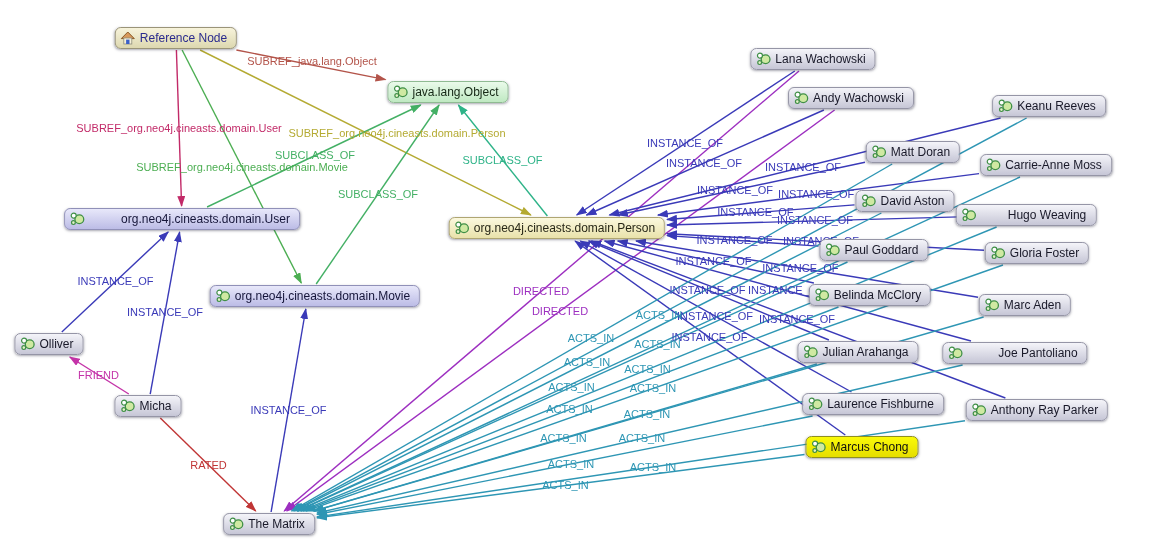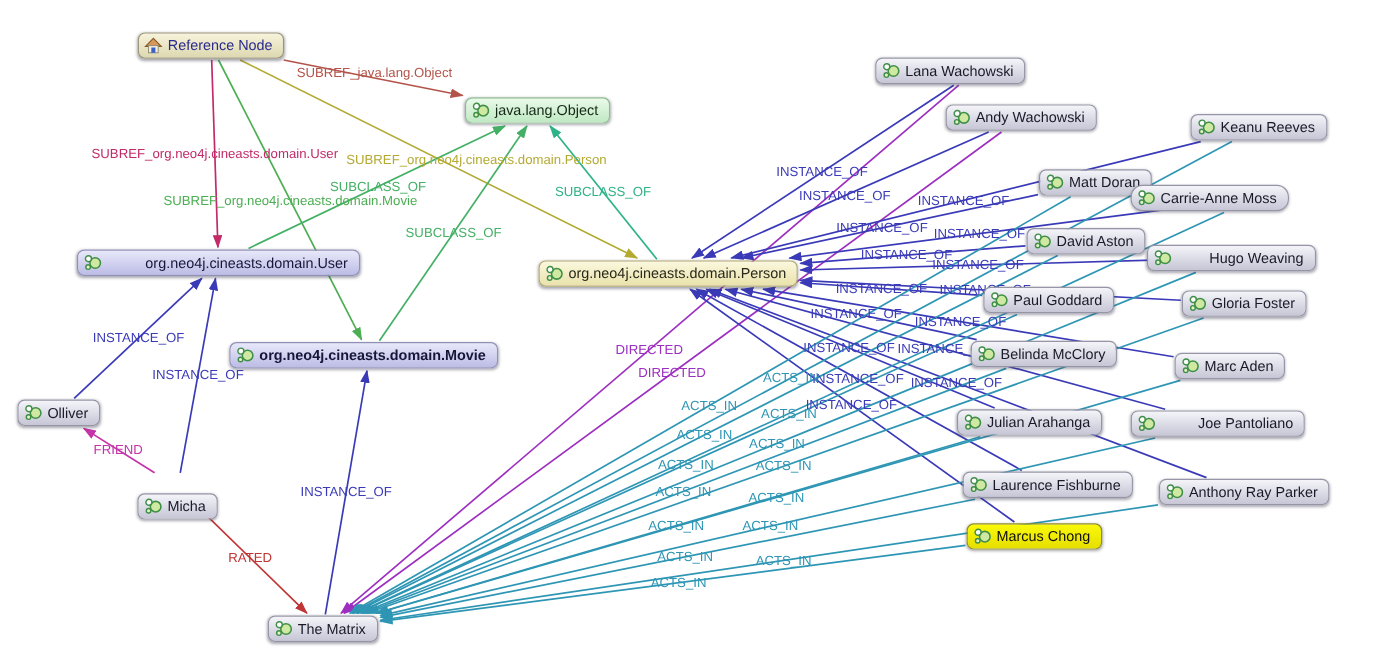--- a/index.html
+++ b/index.html
@@ -180,21 +180,21 @@
           <svg width="16" height="16" viewBox="0 0 16 16">
             <g id="icon-graph">
     <circle cx="10.2" cy="8.2" r="4.4" fill="#cfe9a2" stroke="#3f8f46" stroke-width="1.3"></circle>
     <circle cx="4.6" cy="4.6" r="2.5" fill="#ffffff" stroke="#3f8f46" stroke-width="1.2"></circle>
     <circle cx="4.3" cy="11.6" r="1.9" fill="#e4f2c8" stroke="#3f8f46" stroke-width="1.2"></circle>
   </g>
           </svg>
         </span>
         <span>org.neo4j.cineasts.domain.User</span>
       </div>
-      <div class="node" style="left: 303px; top: 296px; background: linear-gradient(rgb(232, 232, 250), rgb(188, 188, 230)); border-color: rgb(144, 144, 184); color: rgb(22, 22, 58); font-weight: bold;">
+      <div class="node" style="left: 315px; top: 296px; background: linear-gradient(rgb(232, 232, 250), rgb(188, 188, 230)); border-color: rgb(144, 144, 184); color: rgb(22, 22, 58);">
         <span class="icon">
           <svg width="16" height="16" viewBox="0 0 16 16">
             <g id="icon-graph">
     <circle cx="10.2" cy="8.2" r="4.4" fill="#cfe9a2" stroke="#3f8f46" stroke-width="1.3"></circle>
     <circle cx="4.6" cy="4.6" r="2.5" fill="#ffffff" stroke="#3f8f46" stroke-width="1.2"></circle>
     <circle cx="4.3" cy="11.6" r="1.9" fill="#e4f2c8" stroke="#3f8f46" stroke-width="1.2"></circle>
   </g>
           </svg>
         </span>
         <span>org.neo4j.cineasts.domain.Movie</span>
@@ -216,21 +216,21 @@
           <svg width="16" height="16" viewBox="0 0 16 16">
             <g id="icon-graph">
     <circle cx="10.2" cy="8.2" r="4.4" fill="#cfe9a2" stroke="#3f8f46" stroke-width="1.3"></circle>
     <circle cx="4.6" cy="4.6" r="2.5" fill="#ffffff" stroke="#3f8f46" stroke-width="1.2"></circle>
     <circle cx="4.3" cy="11.6" r="1.9" fill="#e4f2c8" stroke="#3f8f46" stroke-width="1.2"></circle>
   </g>
           </svg>
         </span>
         <span>Olliver</span>
       </div>
-      <div class="node" style="left: 148px; top: 422px; background: linear-gradient(rgb(244, 244, 249), rgb(198, 198, 214)); border-color: rgb(149, 149, 166); color: rgb(25, 25, 41);">
+      <div class="node" style="left: 148px; top: 406px; background: linear-gradient(rgb(244, 244, 249), rgb(198, 198, 214)); border-color: rgb(149, 149, 166); color: rgb(25, 25, 41);">
         <span class="icon">
           <svg width="16" height="16" viewBox="0 0 16 16">
             <g id="icon-graph">
     <circle cx="10.2" cy="8.2" r="4.4" fill="#cfe9a2" stroke="#3f8f46" stroke-width="1.3"></circle>
     <circle cx="4.6" cy="4.6" r="2.5" fill="#ffffff" stroke="#3f8f46" stroke-width="1.2"></circle>
     <circle cx="4.3" cy="11.6" r="1.9" fill="#e4f2c8" stroke="#3f8f46" stroke-width="1.2"></circle>
   </g>
           </svg>
         </span>
         <span>Micha</span>
@@ -240,21 +240,21 @@
           <svg width="16" height="16" viewBox="0 0 16 16">
             <g id="icon-graph">
     <circle cx="10.2" cy="8.2" r="4.4" fill="#cfe9a2" stroke="#3f8f46" stroke-width="1.3"></circle>
     <circle cx="4.6" cy="4.6" r="2.5" fill="#ffffff" stroke="#3f8f46" stroke-width="1.2"></circle>
     <circle cx="4.3" cy="11.6" r="1.9" fill="#e4f2c8" stroke="#3f8f46" stroke-width="1.2"></circle>
   </g>
           </svg>
         </span>
         <span>The Matrix</span>
       </div>
-      <div class="node" style="left: 792px; top: 59px; background: linear-gradient(rgb(244, 244, 249), rgb(198, 198, 214)); border-color: rgb(149, 149, 166); color: rgb(25, 25, 41);">
+      <div class="node" style="left: 813px; top: 59px; background: linear-gradient(rgb(244, 244, 249), rgb(198, 198, 214)); border-color: rgb(149, 149, 166); color: rgb(25, 25, 41);">
         <span class="icon">
           <svg width="16" height="16" viewBox="0 0 16 16">
             <g id="icon-graph">
     <circle cx="10.2" cy="8.2" r="4.4" fill="#cfe9a2" stroke="#3f8f46" stroke-width="1.3"></circle>
     <circle cx="4.6" cy="4.6" r="2.5" fill="#ffffff" stroke="#3f8f46" stroke-width="1.2"></circle>
     <circle cx="4.3" cy="11.6" r="1.9" fill="#e4f2c8" stroke="#3f8f46" stroke-width="1.2"></circle>
   </g>
           </svg>
         </span>
         <span>Lana Wachowski</span>
@@ -288,21 +288,21 @@
           <svg width="16" height="16" viewBox="0 0 16 16">
             <g id="icon-graph">
     <circle cx="10.2" cy="8.2" r="4.4" fill="#cfe9a2" stroke="#3f8f46" stroke-width="1.3"></circle>
     <circle cx="4.6" cy="4.6" r="2.5" fill="#ffffff" stroke="#3f8f46" stroke-width="1.2"></circle>
     <circle cx="4.3" cy="11.6" r="1.9" fill="#e4f2c8" stroke="#3f8f46" stroke-width="1.2"></circle>
   </g>
           </svg>
         </span>
         <span>Matt Doran</span>
       </div>
-      <div class="node" style="left: 1008px; top: 165px; background: linear-gradient(rgb(244, 244, 249), rgb(198, 198, 214)); border-color: rgb(149, 149, 166); color: rgb(25, 25, 41); border-radius: 10px;">
+      <div class="node" style="left: 1046px; top: 165px; background: linear-gradient(rgb(244, 244, 249), rgb(198, 198, 214)); border-color: rgb(149, 149, 166); color: rgb(25, 25, 41);">
         <span class="icon">
           <svg width="16" height="16" viewBox="0 0 16 16">
             <g id="icon-graph">
     <circle cx="10.2" cy="8.2" r="4.4" fill="#cfe9a2" stroke="#3f8f46" stroke-width="1.3"></circle>
     <circle cx="4.6" cy="4.6" r="2.5" fill="#ffffff" stroke="#3f8f46" stroke-width="1.2"></circle>
     <circle cx="4.3" cy="11.6" r="1.9" fill="#e4f2c8" stroke="#3f8f46" stroke-width="1.2"></circle>
   </g>
           </svg>
         </span>
         <span>Carrie-Anne Moss</span>

